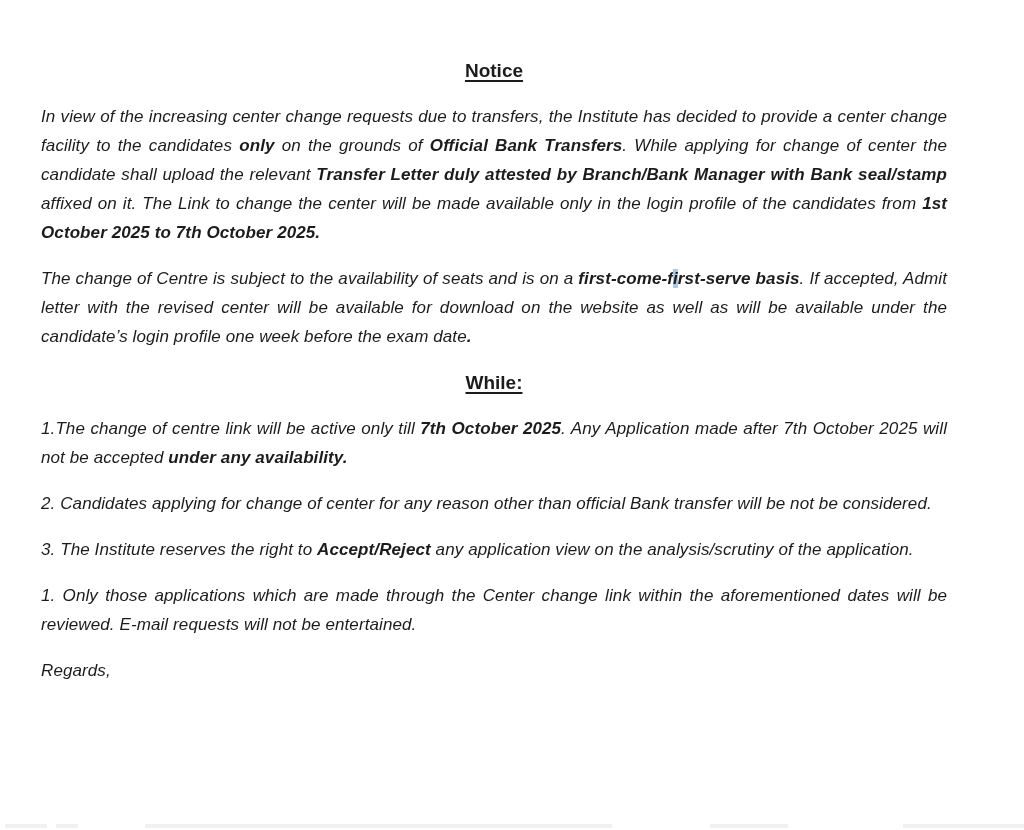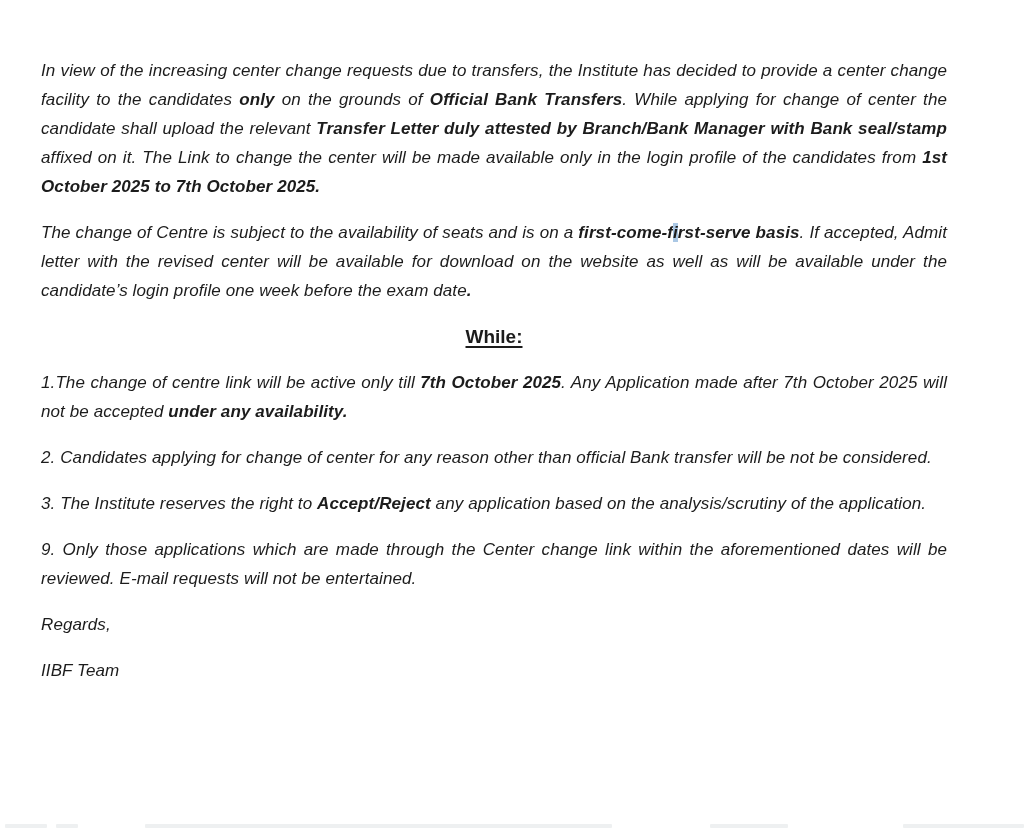--- a/index.html
+++ b/index.html
@@ -51,38 +51,38 @@
     height: 4px;
     background: var(--artifact);
     border-radius: 1px;
   }
 </style>
 </head>
 <body>
 
 <div class="page">
 
+  <h1 class="doc-heading">Notice</h1>
 
   <p class="para justify"><span>In view of the increasing center change requests due to transfers, the Institute has decided to provide a center change facility to the candidates </span><strong>only</strong><span> on the grounds of </span><strong>Official Bank Transfers</strong><span>. While applying for change of center the candidate shall upload the relevant </span><strong>Transfer Letter duly attested by Branch/Bank Manager with Bank seal/stamp</strong><span> affixed on it. The Link to change the center will be made available only in the login profile of the candidates from </span><strong>1st October 2025 to 7th October 2025.</strong></p>
 
   <p class="para justify"><span>The change of Centre is subject to the availability of seats and is on a </span><strong>first-come-f</strong><strong class="hl">i</strong><strong>rst-serve basis</strong><span>. If accepted, Admit letter with the revised center will be available for download on the website as well as will be available under the candidate’s login profile one week before the exam date</span><strong>.</strong></p>
 
   <h2 class="doc-heading">While:</h2>
 
   <p class="para justify"><span>1.The change of centre link will be active only till </span><strong>7th October 2025</strong><span>. Any Application made after 7th October 2025 will not be accepted </span><strong>under any availability.</strong></p>
 
   <p class="para justify"><span>2. Candidates applying for change of center for any reason other than official Bank transfer will be not be considered.</span></p>
 
-  <p class="para justify"><span>3. The Institute reserves the right to </span><strong>Accept/Reject</strong><span> any application based on the analysis/scrutiny of the application.</span></p>
+  <p class="para justify"><span>3. The Institute reserves the right to </span><strong>Accept/Reject</strong><span> any application view on the analysis/scrutiny of the application.</span></p>
 
-  <p class="para justify"><span>9. Only those applications which are made through the Center change link within the aforementioned dates will be reviewed. E-mail requests will not be entertained.</span></p>
+  <p class="para justify"><span>1. Only those applications which are made through the Center change link within the aforementioned dates will be reviewed. E-mail requests will not be entertained.</span></p>
 
   <p class="para">Regards,</p>
 
-  <p class="para">IIBF Team</p>
 
   <div class="artifacts">
     <div class="artifact" style="left:5px; width:42px;"></div>
     <div class="artifact" style="left:56px; width:22px;"></div>
     <div class="artifact" style="left:145px; width:467px;"></div>
     <div class="artifact" style="left:710px; width:78px;"></div>
     <div class="artifact" style="left:903px; width:121px;"></div>
   </div>
 
 </div>

